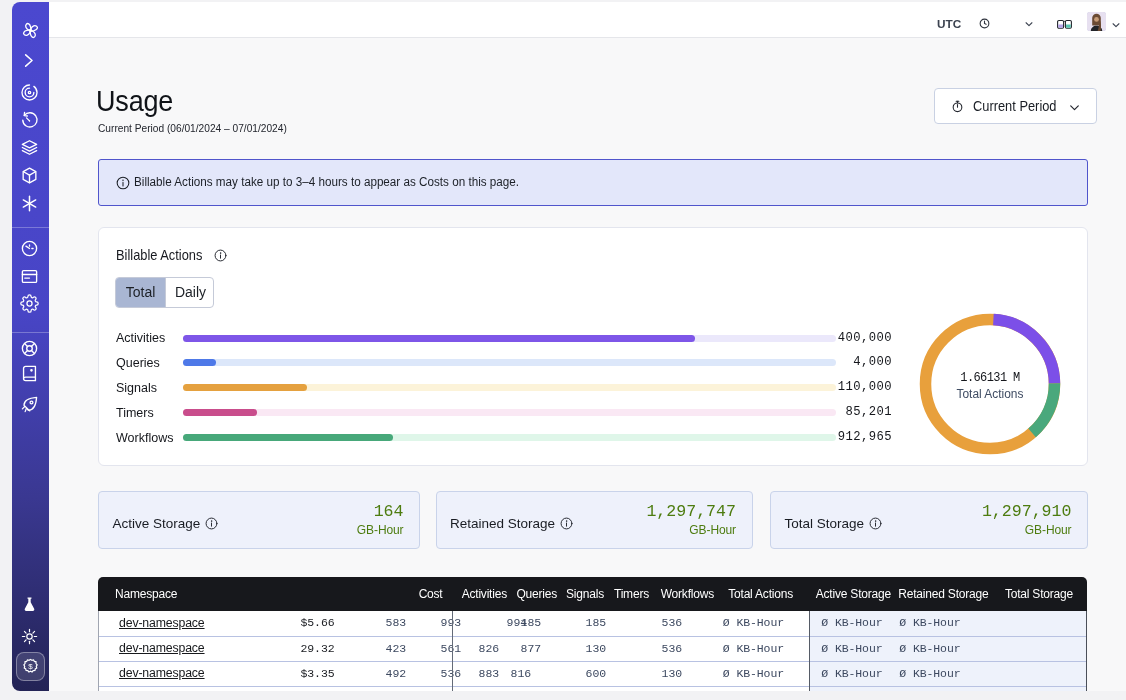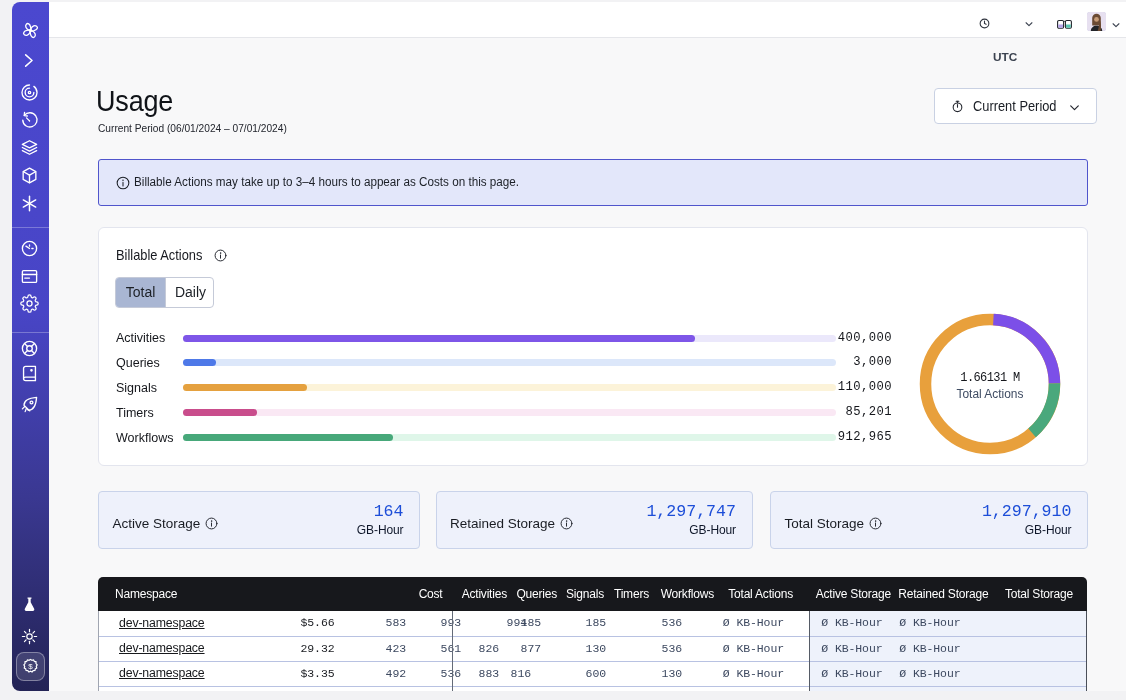--- a/index.html
+++ b/index.html
@@ -17,22 +17,22 @@
   .divider { position:absolute; left:0; width:37px; height:1px; background:rgba(255,255,255,0.28); }
   .brow { position:absolute; left:0; width:990px; height:14px; }
   .blab { position:absolute; left:17px; top:0; font-size:12.5px; color:#15171c; line-height:14px; }
   .btrack { position:absolute; left:84px; top:3.5px; width:653px; height:7px; border-radius:4px; display:block; }
   .bfill { position:absolute; left:0; top:0; height:7px; border-radius:4px; display:block; }
   .bval { position:absolute; right:197px; top:0.5px; font-family:"Liberation Mono",monospace; font-size:12.2px; color:#15171c; line-height:12px; letter-spacing:0.45px; }
   .stat { position:absolute; top:489px; height:58px; background:#eef1fb; border:1px solid #c9d3ea; border-radius:4px; }
   .srow { position:absolute; left:13.5px; top:23.5px; display:flex; align-items:center; gap:4.5px; }
   .slab { font-size:13.5px; color:#191c23; }
   .sinfo { width:13px; height:13px; stroke:#23262e; fill:none; stroke-width:1.8; stroke-linecap:round; }
-  .sval { position:absolute; right:15.5px; top:9.5px; font-family:"Liberation Mono",monospace; font-size:16.6px; color:#1d4ed8; letter-spacing:0; }
-  .sunit { position:absolute; right:15.5px; top:30.5px; font-size:12px; color:#0f172a; letter-spacing:-0.1px; }
+  .sval { position:absolute; right:15.5px; top:9.5px; font-family:"Liberation Mono",monospace; font-size:16.6px; color:#4d7c0f; letter-spacing:0; }
+  .sunit { position:absolute; right:15.5px; top:30.5px; font-size:12px; color:#4d7c0f; letter-spacing:-0.1px; }
   #thead { position:absolute; left:0; top:0; width:989px; height:34px; background:#17181c; border-radius:5px 5px 0 0; }
   .th { position:absolute; top:0; height:34px; line-height:34px; font-size:12px; color:#ffffff; white-space:nowrap; letter-spacing:-0.2px; }
   .trow { position:absolute; left:0; width:881px;text-decoration:underline; }
   .td { position:absolute; top:0; height:100%; white-space:nowrap; }
   .lnk { font-size:12.3px; color:#17191c; text-decoration:underline; letter-spacing:-0.15px; }
   .num { font-family:"Liberation Mono",monospace; font-size:11.5px; color:#3d4960; letter-spacing:-0.1px; }
   .cst { font-family:"Liberation Mono",monospace; font-size:11.5px; color:#191b20; letter-spacing:-0.1px; }
 </style>
 </head>
 <body>
@@ -126,21 +126,21 @@
         <path d="M12 3 l1.8 1.2 2.1-.5 1 1.9 2.1.5 -.1 2.2 1.5 1.6 -1.1 1.9 .6 2.1 -1.9 1.1 -.4 2.1 -2.2 .1 -1.4 1.7 -2 -.9 -2 .9 -1.4-1.7 -2.2-.1 -.4-2.1 -1.9-1.1 .6-2.1 -1.1-1.9 1.5-1.6 -.1-2.2 2.1-.5 1-1.9 2.1.5 Z"></path>
         <text x="12" y="15.5" text-anchor="middle" font-size="10" font-family="Liberation Sans" fill="#fff" stroke="none">$</text>
       </svg>
     </div>
   </div>
   <div id="header">
     <svg class="abs" style="left:930px; top:16px" width="11" height="11" viewBox="0 0 24 24" fill="none" stroke="#30353f" stroke-width="2.4" stroke-linecap="round">
       <circle cx="12" cy="12" r="9.5"></circle>
       <path d="M12 6.5 V12 L15.5 13.8"></path>
     </svg>
-    <div class="abs" style="left:944px; top:14.5px; font-size:11.8px; color:#3c4350; font-weight:bold; letter-spacing:0;margin-top:33px;">UTC</div>
+    <div class="abs" style="left:888px; top:14.5px; font-size:11.8px; color:#3c4350; font-weight:bold; letter-spacing:0;">UTC</div>
     <svg class="abs" style="left:975px; top:17px" width="10" height="10" viewBox="0 0 24 24" fill="none" stroke="#3c4350" stroke-width="2.6" stroke-linecap="round" stroke-linejoin="round">
       <polyline points="5,9 12,16 19,9"></polyline>
     </svg>
     <svg class="abs" style="left:1008px; top:16.5px" width="15" height="11" viewBox="0 0 30 21" fill="none">
       <rect x="1.2" y="2.5" width="12" height="15.5" rx="2.5" fill="#fff" stroke="#23272e" stroke-width="2.2"></rect>
       <rect x="16.8" y="2.5" width="12" height="15.5" rx="2.5" fill="#fff" stroke="#23272e" stroke-width="2.2"></rect>
       <path d="M2.5 10.5 h9.5 v4 a2.5 2.5 0 0 1 -2.5 2.5 h-4.5 a2.5 2.5 0 0 1 -2.5 -2.5 Z" fill="#b4a2e8"></path>
       <path d="M18 10.5 h9.5 v4 a2.5 2.5 0 0 1 -2.5 2.5 h-4.5 a2.5 2.5 0 0 1 -2.5 -2.5 Z" fill="#58c6b2"></path>
       <path d="M13.2 5 Q15 3.2 16.8 5" stroke="#23272e" stroke-width="2"></path>
     </svg>
@@ -200,21 +200,21 @@
         <span class="btrack" style="background:#ebe8fb">
             <span class="bfill" style="width:512px; background:#7e56e8"></span>
           </span>
         <span class="bval">400,000</span>
         </div>
       <div class="brow" style="top:127.5px">
           <span class="blab">Queries</span>
         <span class="btrack" style="background:#dce7fa">
             <span class="bfill" style="width:33px; background:#4e79e8"></span>
           </span>
-        <span class="bval">3,000</span>
+        <span class="bval">4,000</span>
         </div>
       <div class="brow" style="top:152.5px">
           <span class="blab">Signals</span>
         <span class="btrack" style="background:#fcf3d9">
             <span class="bfill" style="width:124px; background:#e5a13f"></span>
           </span>
         <span class="bval">110,000</span>
         </div>
       <div class="brow" style="top:177.5px">
           <span class="blab">Timers</span>

